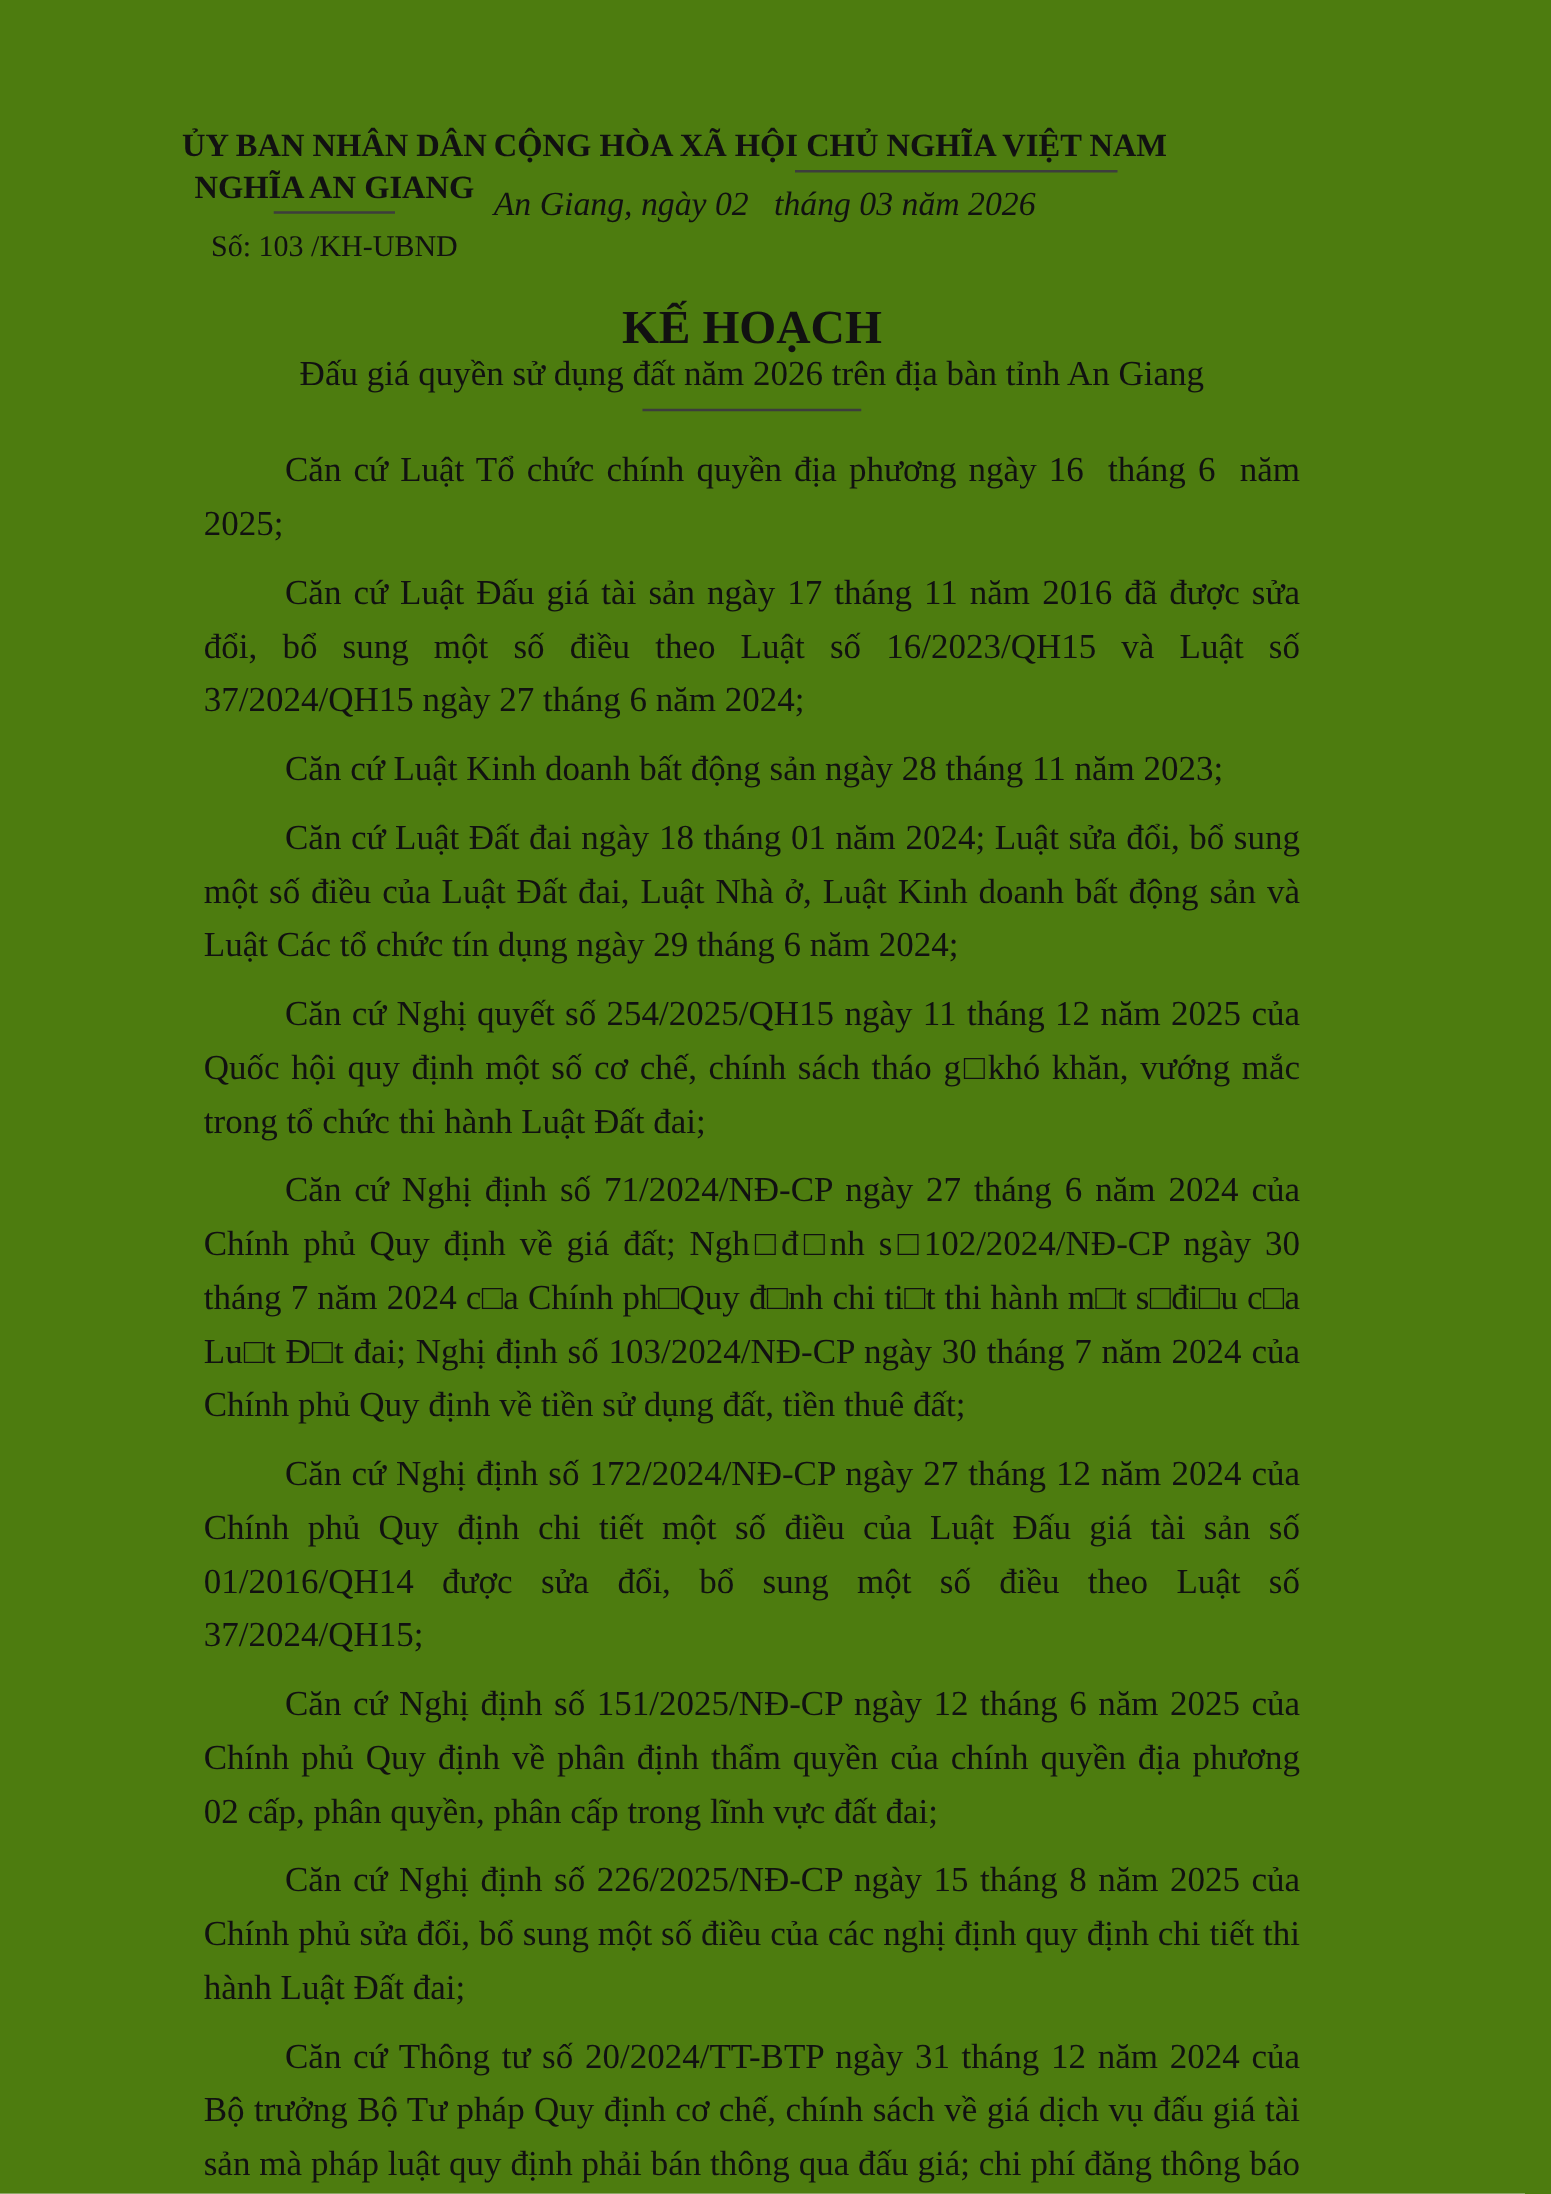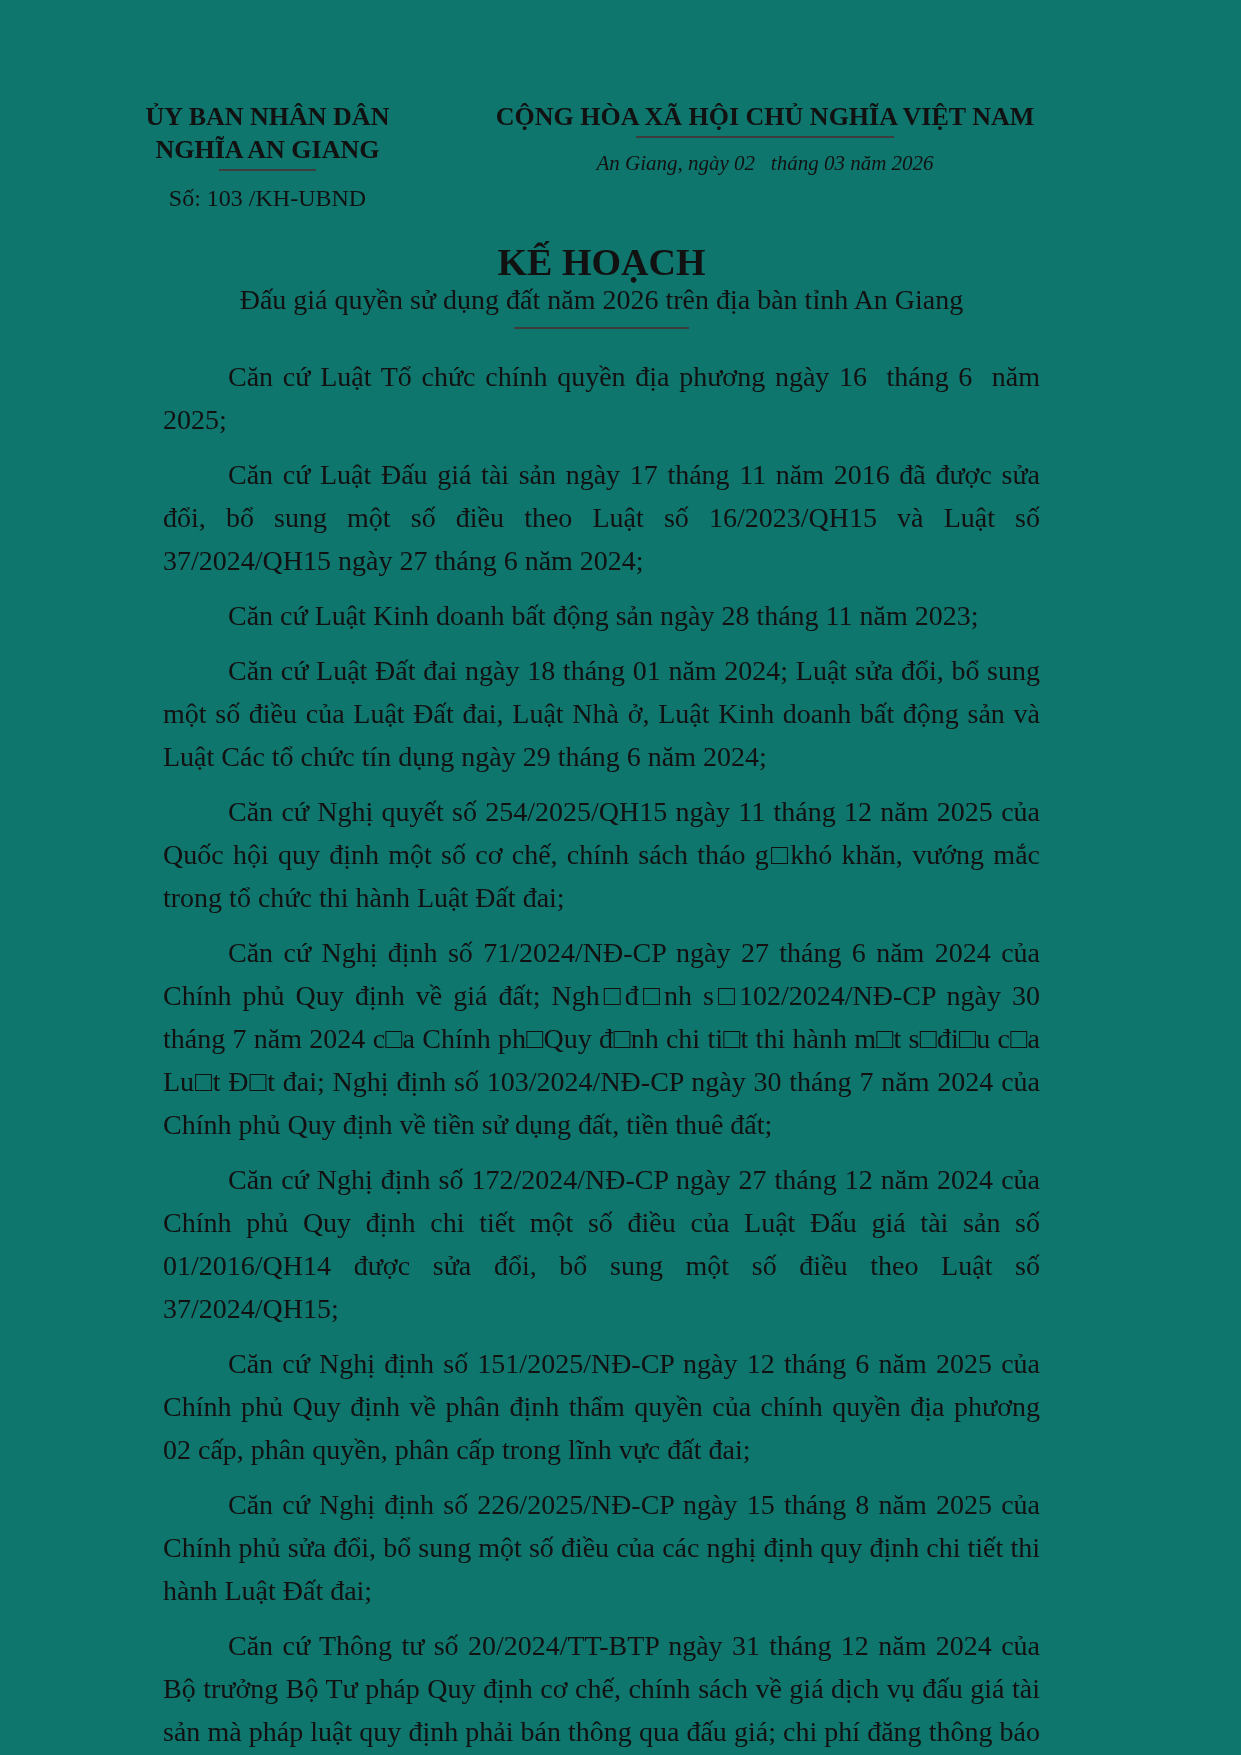--- a/index.html
+++ b/index.html
@@ -5,21 +5,21 @@
   html, body {
     margin: 0;
     padding: 0;
     background: #e8e8e8;
   }
   .page {
     position: relative;
     width: 1241px;
     height: 1755px;
     margin: 0 auto;
-    background: #0f766e;
+    background: #4d7c0f;
     color: #111111;
     font-family: "Liberation Serif", "DejaVu Serif", serif;
     overflow: hidden;
     box-sizing: border-box;
     padding-top: 100px;
   }
 
   
   .header {
     display: flex;
@@ -27,21 +27,20 @@
     padding-left: 140px;
     padding-right: 106px;
   }
   .header-left {
     width: 255px;
     text-align: center;
     flex: 0 0 auto;
   }
   .header-right {
     flex: 1 1 auto;
-    text-align: center;
   }
   .hdr-line {
     font-weight: bold;
     font-size: 26px;
     line-height: 33px;
     white-space: nowrap;
   }
   .hdr-line-big {
     font-weight: bold;
     font-size: 26px;
@@ -67,21 +66,21 @@
     width: 258px;
     margin: 2px auto 8px auto;
   }
   .doc-number {
     font-size: 24px;
     line-height: 34px;
     white-space: nowrap;
   }
   .date-line {
     font-style: italic;
-    font-size: 21px;
+    font-size: 27px;
     line-height: 34px;
     white-space: nowrap;
   }
 
   
   .title-block {
     margin: 28px 201px 0 163px;
     text-align: center;
   }
   .title-heading {

